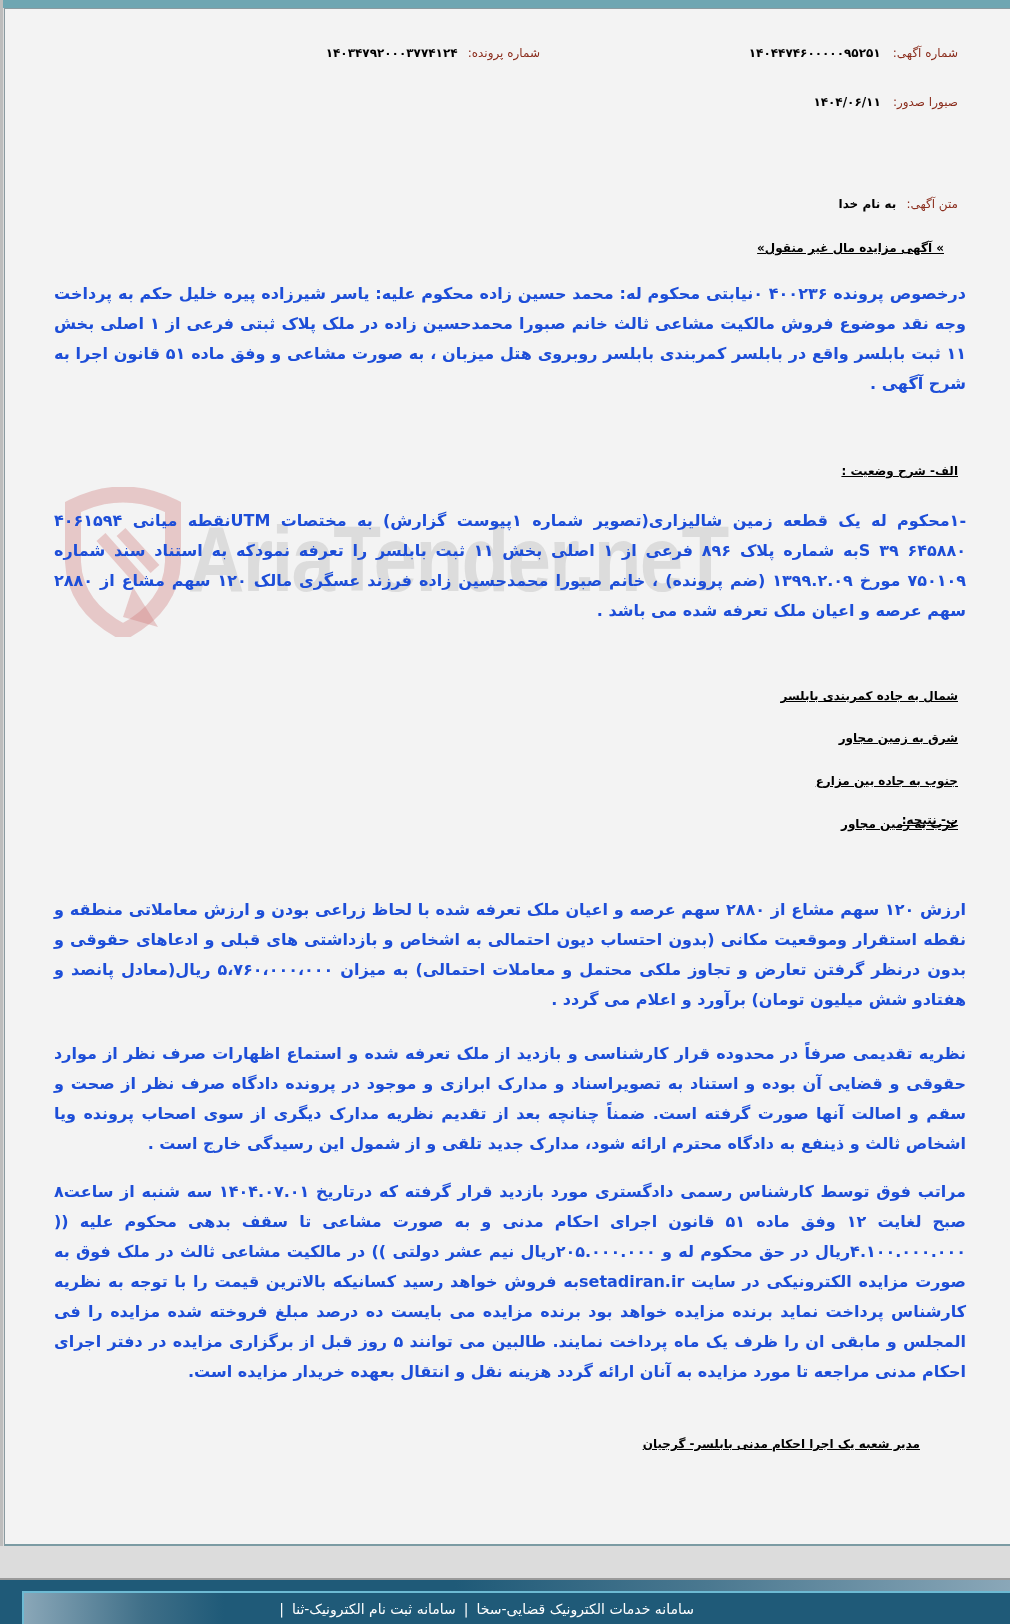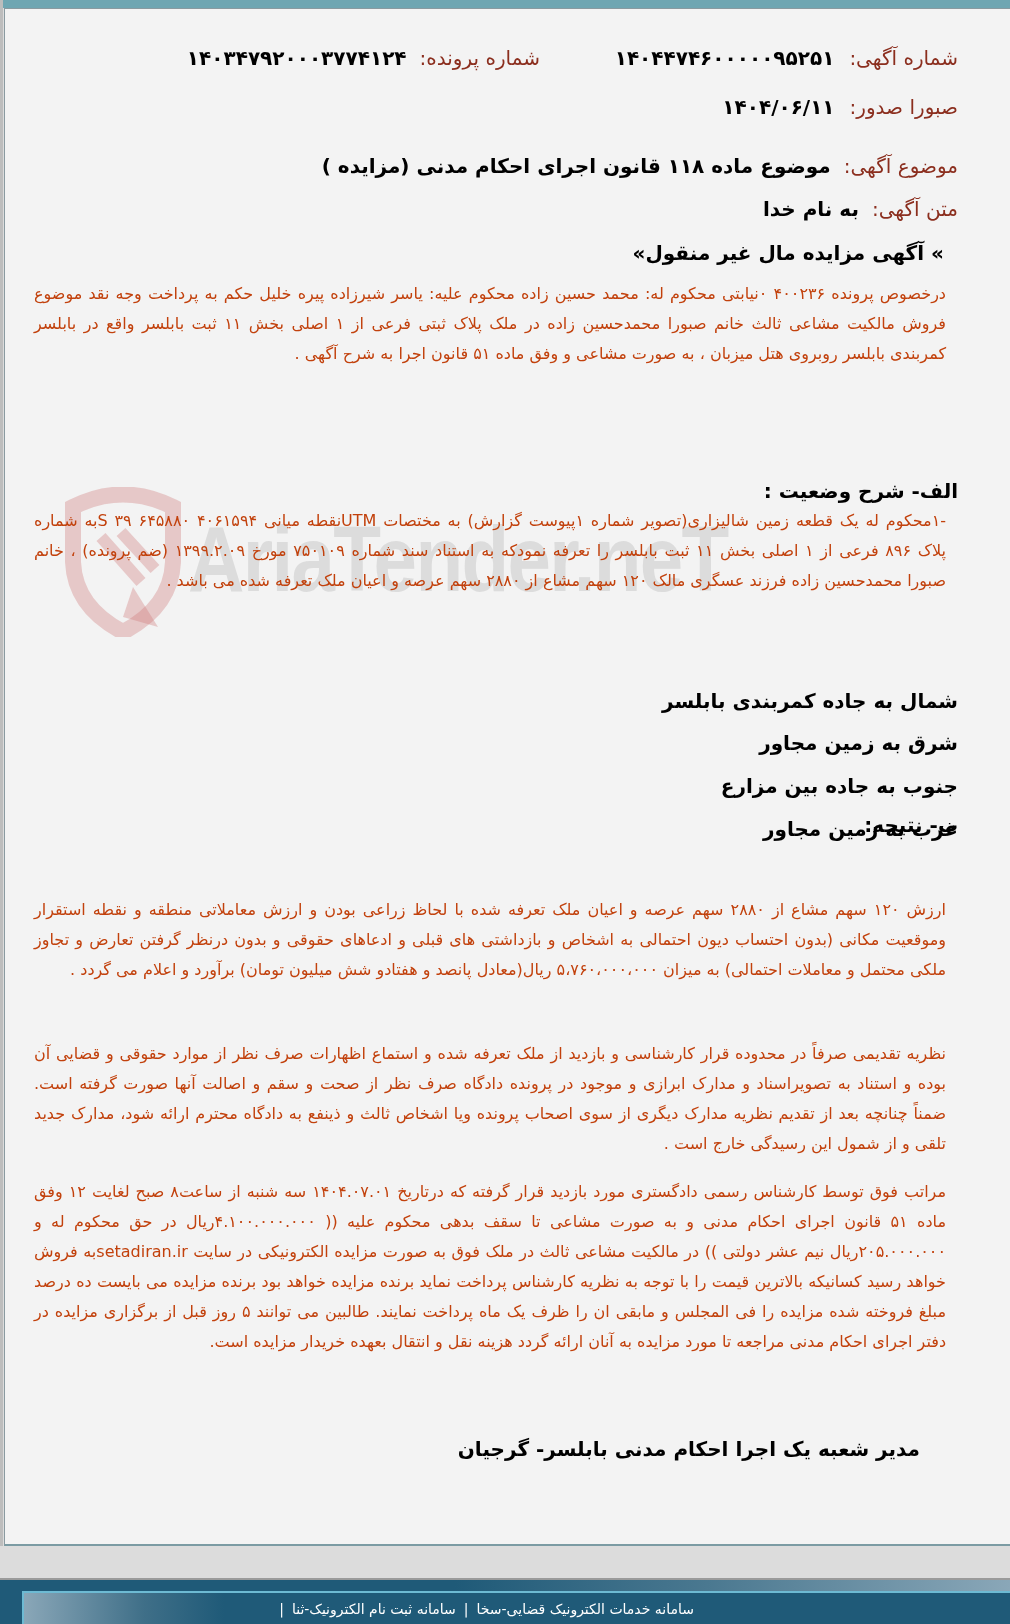--- a/index.html
+++ b/index.html
@@ -53,32 +53,32 @@
     .watermark .shield {
       position:absolute; left:10px; top:0; width:120px; height:150px;
     }
     .watermark .wm-text {
       position:absolute; left:135px; top:20px;
       font-family:"Liberation Sans", sans-serif; font-weight:bold;
       font-size:92px; color:rgba(160,160,160,0.28); letter-spacing:-2px;
       transform:scaleX(0.85); transform-origin:left;
     }
     .row {
-      position:absolute; font-size:20px; font-weight:bold; color:#000;
+      position:absolute; font-size:12px; font-weight:bold; color:#000;
       white-space:nowrap;
     }
     .lbl { color:#8b2e1e; font-weight:normal; }
     .val { font-weight:bold; color:#000; }
     .body-text {
-      position:absolute; right:64px; width:912px;
-      font-size:16px; font-weight:normal; color:#c2410c;
+      position:absolute; right:44px; width:912px;
+      font-size:16px; font-weight:bold; color:#1d4ed8;
       line-height:30px; text-align:justify;
       direction:rtl;
     }
-    .single { position:absolute; right:52px; font-size:20px; font-weight:bold; white-space:nowrap; direction:rtl; }
+    .single { position:absolute; right:52px; font-size:12px; font-weight:bold; white-space:nowrap; direction:rtl;text-decoration:underline; }
   </style>
 </head>
 <body>
 
 <div class="top-strip"></div>
 <div class="frame"></div>
 
 <div class="panel">
 
   <div class="watermark" style="direction:ltr;">
@@ -97,36 +97,32 @@
   <div class="row" style="right:470px; top:37px;">
     <span class="lbl">شماره پرونده:</span>
     <span class="val" style="margin-right:6px;">۱۴۰۳۴۷۹۲۰۰۰۳۷۷۴۱۲۴</span>
   </div>
 
   <div class="row" style="right:52px; top:86px;">
     <span class="lbl">صبورا صدور:</span>
     <span class="val" style="margin-right:8px;">۱۴۰۴/۰۶/۱۱</span>
   </div>
 
-  <div class="row" style="right:52px; top:145px;">
-    <span class="lbl">موضوع آگهی:</span>
-    <span class="val" style="margin-right:6px;">موضوع ماده ۱۱۸ قانون اجرای احکام مدنی (مزایده )</span>
-  </div>
 
   <div class="row" style="right:52px; top:188px;">
     <span class="lbl">متن آگهی:</span>
     <span class="val" style="margin-right:6px;">به نام خدا</span>
   </div>
 
   <div class="single" style="top:232px; right:66px;">» آگهی مزایده مال غیر منقول»</div>
 
   <div class="body-text" style="top:270px;">درخصوص پرونده ۴۰۰۲۳۶ ۰نیابتی محکوم له: محمد حسین زاده محکوم علیه: یاسر شیرزاده پیره خلیل حکم به پرداخت وجه نقد موضوع فروش مالکیت مشاعی ثالث خانم صبورا محمدحسین زاده در ملک پلاک ثبتی فرعی از ۱ اصلی بخش ۱۱ ثبت بابلسر واقع در بابلسر کمربندی بابلسر روبروی هتل میزبان ، به صورت مشاعی و وفق ماده ۵۱ قانون اجرا به شرح آگهی .</div>
 
 
-  <div class="single" style="top:470px;">الف- شرح وضعیت :</div>
+  <div class="single" style="top:455px;">الف- شرح وضعیت :</div>
 
   <div class="body-text" style="top:497px;">-۱محکوم له یک قطعه زمین شالیزاری(تصویر شماره ۱پیوست گزارش) به مختصات UTMنقطه میانی ۴۰۶۱۵۹۴ ۶۴۵۸۸۰ ۳۹ Sبه شماره پلاک ۸۹۶ فرعی از ۱ اصلی بخش ۱۱ ثبت بابلسر را تعرفه نمودکه به استناد سند شماره ۷۵۰۱۰۹ مورخ ۱۳۹۹.۲.۰۹ (ضم پرونده) ، خانم صبورا محمدحسین زاده فرزند عسگری مالک ۱۲۰ سهم مشاع از ۲۸۸۰ سهم عرصه و اعیان ملک تعرفه شده می باشد .</div>
 
 
   <div class="single" style="top:680px;">شمال به جاده کمربندی بابلسر</div>
   <div class="single" style="top:722px;">شرق به زمین مجاور</div>
   <div class="single" style="top:765px;text-align:right;">جنوب به جاده بین مزارع</div>
   <div class="single" style="top:808px;">غرب به زمین مجاور</div>
 
   <div class="single" style="top:804px;">ب- نتیجه:</div>

